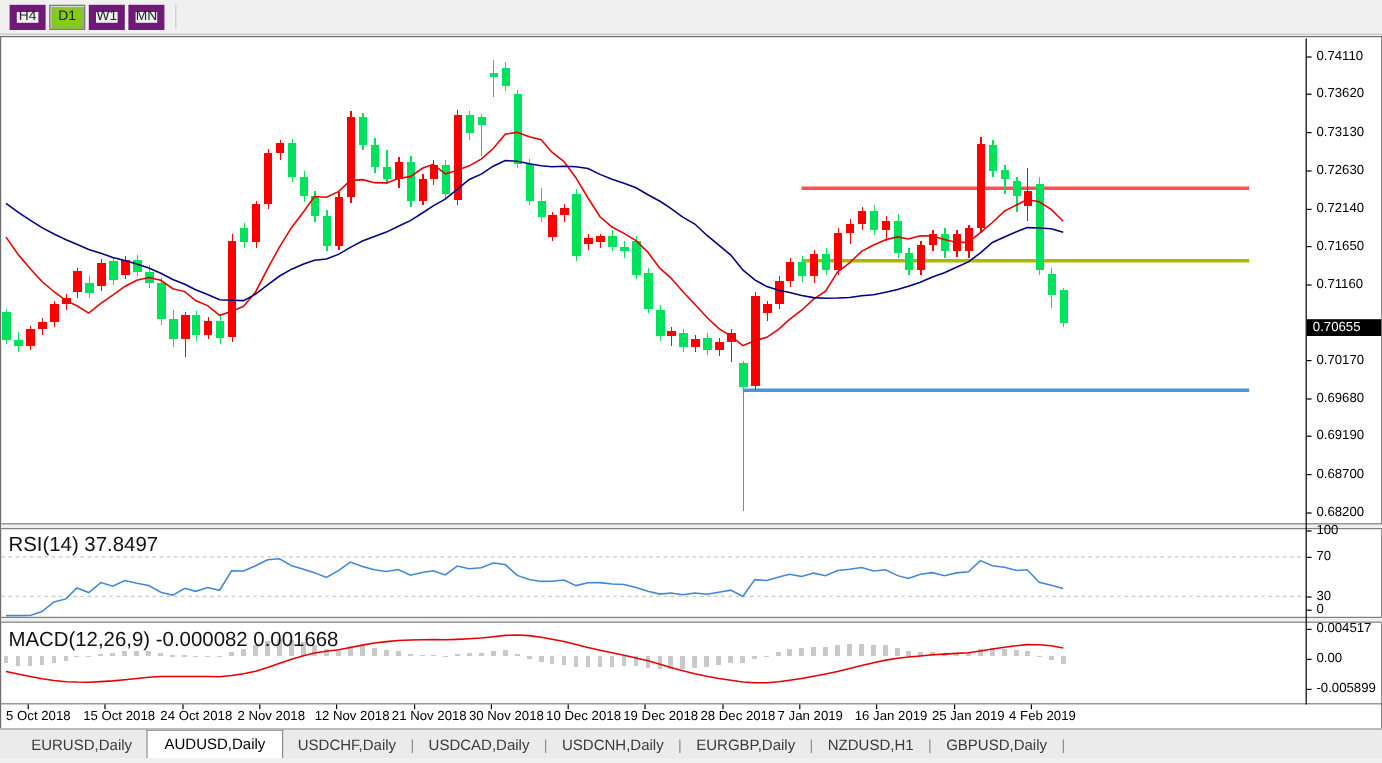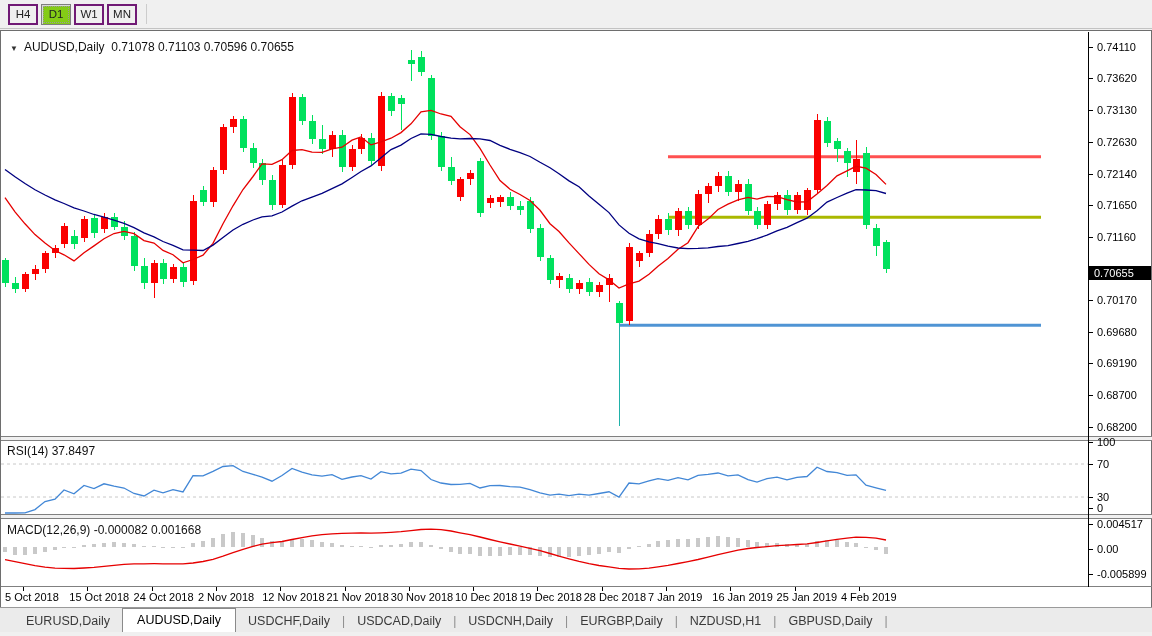--- a/index.html
+++ b/index.html
@@ -2,29 +2,29 @@
 <html><head>
 <meta charset="utf-8">
 <style>
   html,body{margin:0;padding:0;}
   .root{position:relative;width:1152px;height:636px;background:#f0f0f0;overflow:hidden;
         font-family:"Liberation Sans",sans-serif;-webkit-font-smoothing:antialiased;}
   
   .toolbar{position:absolute;left:0;top:0;width:1152px;height:29px;background:#f0f0f0;
            border-bottom:1px solid #c3c3c3;display:flex;align-items:center;padding-left:8px;box-sizing:border-box;}
   .tfbtn{width:30px;height:21px;margin-right:3px;font-size:11.5px;color:#222;display:flex;
-         align-items:center;justify-content:center;background:#f0f0f0;border:2px solid #701a75;box-sizing:border-box;}
+         align-items:center;justify-content:center;background:#f0f0f0;border:6px solid #701a75;box-sizing:border-box;}
   .tfbtn.active{background:#84cc16;border:1px solid #7f7f7f;box-shadow:inset 1px 1px 0 #d9d9d9;outline:1px dotted #9a9a9a;outline-offset:-3px;}
   .tbsep{width:1px;height:20px;background:#cccccc;margin-left:6px;}
   
   .chartwin{position:absolute;left:0;top:30px;width:1152px;height:577px;background:#ffffff;
             border-left:1px solid #6e6e6e;border-right:1px solid #6e6e6e;border-top:1px solid #6e6e6e;box-sizing:border-box;}
   .charttitle{position:absolute;left:9px;top:9px;font-size:12px;color:#111;white-space:pre;}
   .charttitle .marker{font-size:8px;color:#333;margin-right:6px;}
-  .paneLabel{position:absolute;left:6px;font-size:12px;color:#111;}
+  .paneLabel{position:absolute;left:6px;font-size:17px;color:#111;}
   .splitter{position:absolute;left:0;width:1152px;background:#f0f0f0;border-top:1px solid #808080;border-bottom:1px solid #808080;box-sizing:border-box;}
   .axisline{position:absolute;background:#000;}
   .pxlabel{position:absolute;left:1096px;font-size:11px;color:#000;height:12px;line-height:12px;}
   .ptick{position:absolute;left:1088px;width:4px;height:1px;background:#000;}
   .badge{position:absolute;left:1088px;width:62px;height:14px;background:#000;color:#fff;
          font-size:11px;line-height:14px;padding-left:5px;box-sizing:border-box;}
   .datelabel{position:absolute;font-size:11px;color:#000;top:560px;white-space:nowrap;}
   .datetick{position:absolute;width:1px;height:4px;background:#000;}
   
   .tabbar{position:absolute;left:0;top:607px;width:1152px;height:25px;background:#ebebeb;
@@ -326,21 +326,20 @@
         <rect x="824" y="509.1435141560668" width="4" height="6.356485843933228" fill="#c9c9c9" shape-rendering="crispEdges"></rect>
         <rect x="834" y="509.4397713238951" width="4" height="6.0602286761048845" fill="#c9c9c9" shape-rendering="crispEdges"></rect>
         <rect x="844" y="510.6958469317375" width="4" height="4.804153068262508" fill="#c9c9c9" shape-rendering="crispEdges"></rect>
         <rect x="853" y="511.6230438731219" width="4" height="3.876956126878099" fill="#c9c9c9" shape-rendering="crispEdges"></rect>
         <rect x="863" y="515.5" width="4" height="1" fill="#c9c9c9" shape-rendering="crispEdges"></rect>
         <rect x="873" y="515.5" width="4" height="3.8319037025418083" fill="#c9c9c9" shape-rendering="crispEdges"></rect>
         <rect x="883" y="515.5" width="4" height="7.1044811810752435" fill="#c9c9c9" shape-rendering="crispEdges"></rect>
         <polyline points="4,528.6 14,530.7 24,532.7 34,534.6 44,536.1 54,537.1 63,537.4 73,537.5 83,537.0 93,536.4 103,535.4 113,534.4 123,533.4 133,532.8 143,532.8 153,532.7 162,532.8 172,532.8 182,532.9 192,532.0 202,530.5 212,528.3 222,525.2 232,521.7 242,518.3 252,515.4 261,513.1 271,511.7 281,510.5 291,508.5 301,506.6 311,504.9 321,503.7 331,502.8 341,502.4 351,502.2 360,502.0 370,502.2 380,501.8 390,501.3 400,500.7 410,499.7 420,498.5 430,498.1 440,498.7 450,500.0 459,501.8 469,503.6 479,506.0 489,508.5 499,510.8 509,513.0 519,515.1 529,517.3 539,519.7 549,522.5 558,525.2 568,527.9 578,530.4 588,532.6 598,534.5 608,535.9 618,537.4 628,538.0 638,537.9 648,537.2 657,535.9 667,534.4 677,532.5 687,530.6 697,528.5 707,526.1 717,523.6 727,521.3 737,519.1 747,517.5 756,516.5 766,515.6 776,514.7 786,514.1 796,513.5 806,512.9 816,511.5 826,509.9 836,508.4 846,507.2 855,506.2 865,506.3 875,507.2 885,509.0" fill="none" stroke="#e60000" stroke-width="1.3"></polyline>
       </svg>
 
-    <div class="charttitle"><span class="marker">▼</span><span>AUDUSD,Daily</span><span>&nbsp;&nbsp;</span><span>0.71078 0.71103 0.70596 0.70655</span></div>
 
     <div class="paneLabel" style="top:413px;">RSI(14) 37.8497</div>
     <div class="paneLabel" style="top:492px;">MACD(12,26,9) -0.000082 0.001668</div>
 
     <div class="splitter" style="top:405px;height:5px;"></div>
     <div class="splitter" style="top:483px;height:5px;"></div>
     <div style="position:absolute;left:0;top:555px;width:1152px;height:1px;background:#808080;"></div>
 
     <div class="axisline" style="left:1087px;top:1px;width:1px;height:555px;"></div>
 

